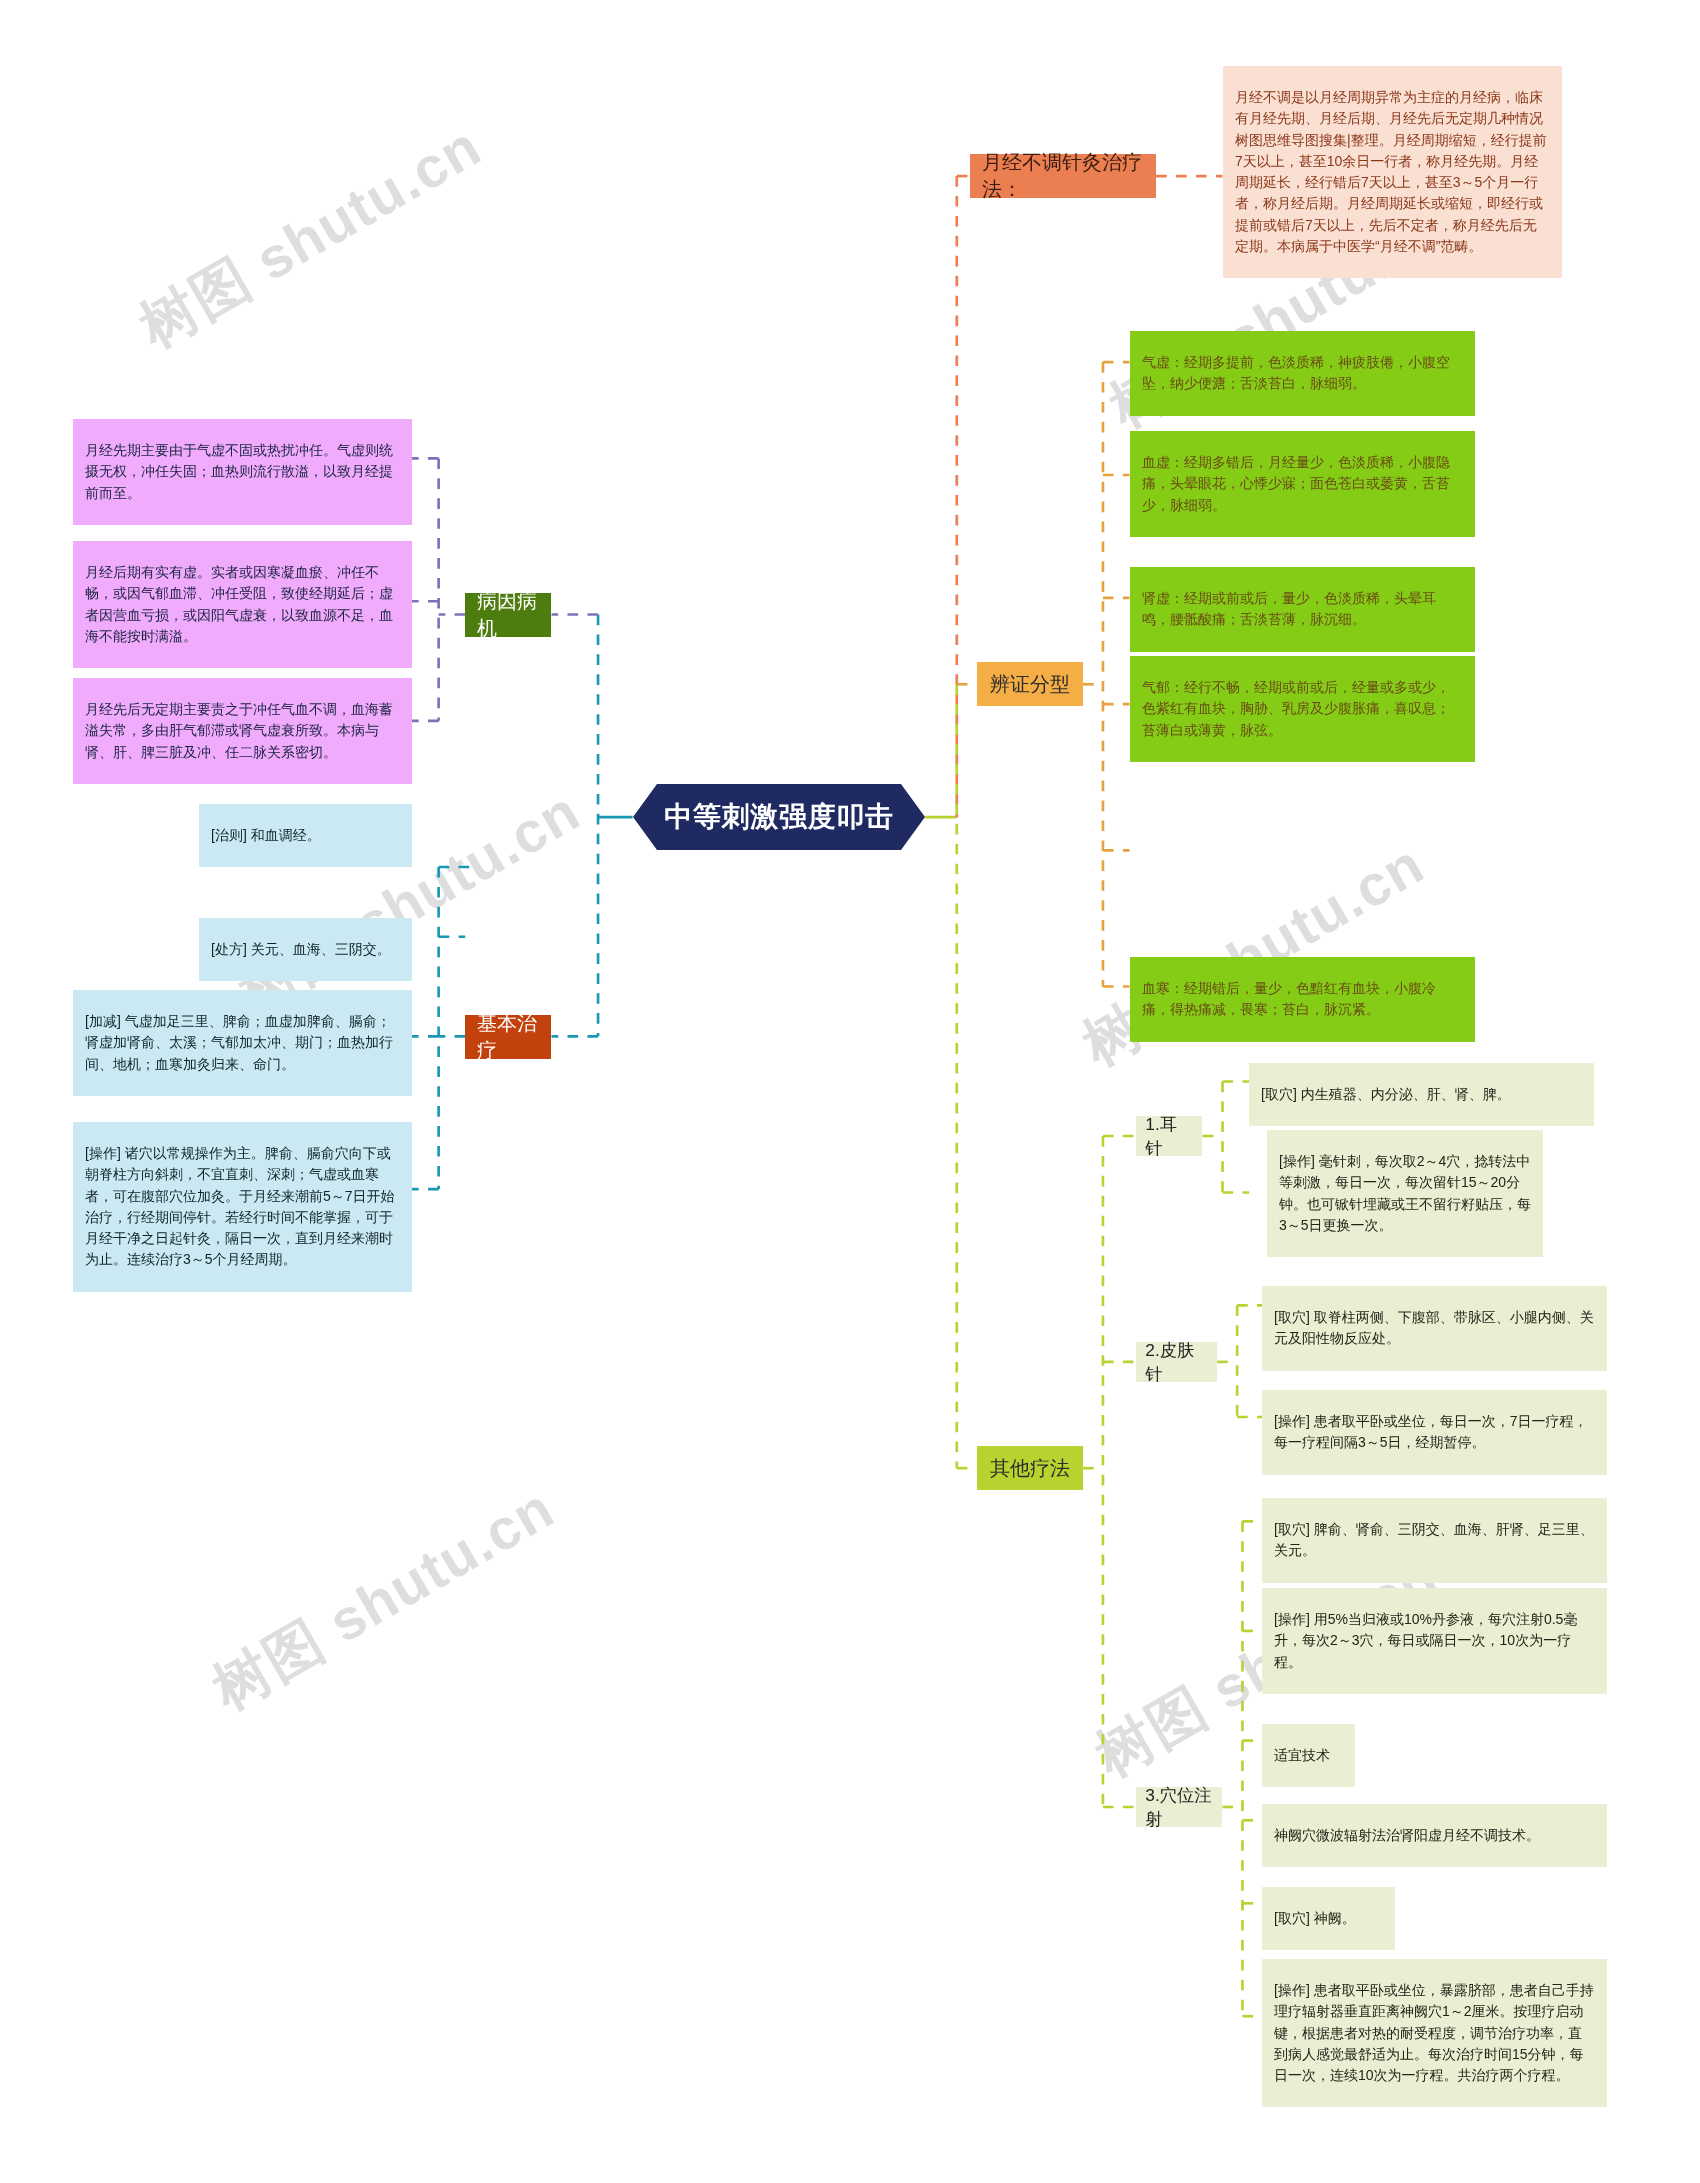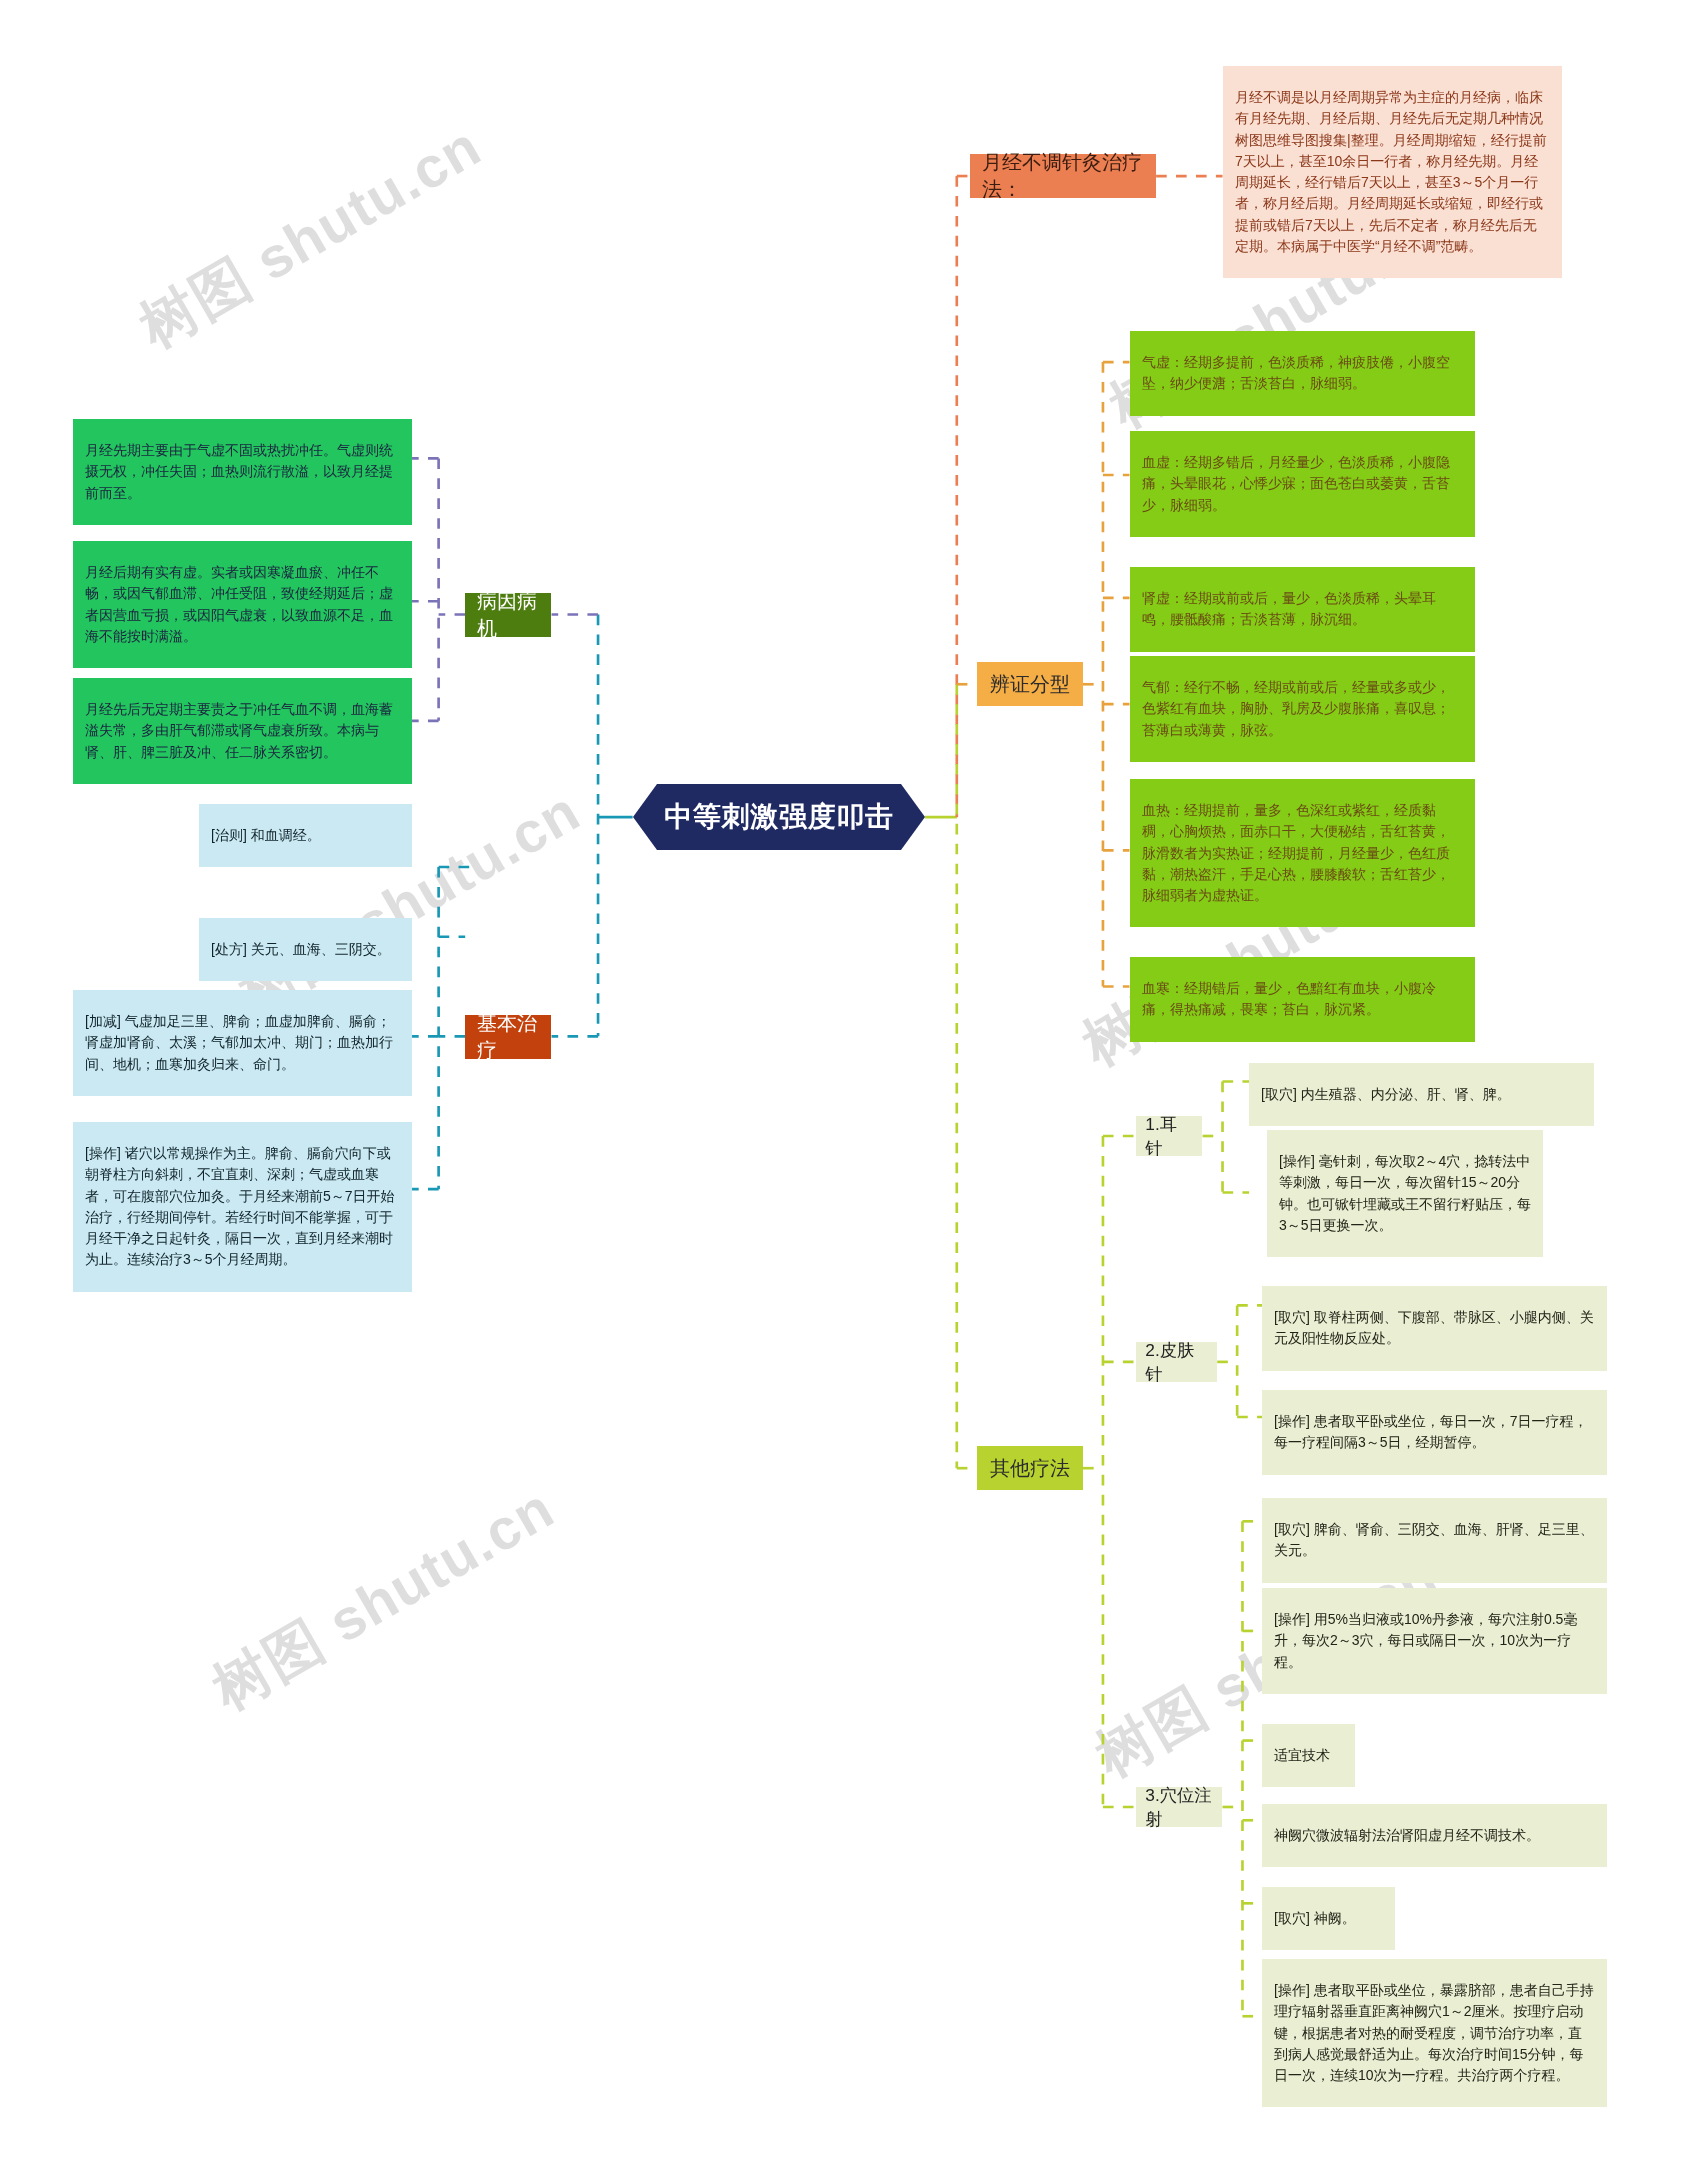--- a/index.html
+++ b/index.html
@@ -64,21 +64,21 @@
     padding: 6.6px 12px;
     font-weight: 500;
   }
   .br-purple { background: #4d7c0f; color: #fff; }
   .br-teal   { background: #c2410c; color: #fff; }
   .br-orange-title { background: #ec7f51; color: #3b1d11; font-size: 20px; }
   .br-amber  { background: #f5ad45; color: #2b2b2b; }
   .br-lime   { background: #b8d330; color: #2b2b2b; }
 
   
-  .leaf-lav   { background: #22c55e; color: #1b2340; }
+  .leaf-lav   { background: #f0abfc; color: #1b2340; }
   .leaf-cyan  { background: #cbe9f2; color: #10232b; }
   .leaf-cream { background: #84cc16; color: #6a4b15; }
   .leaf-peach { background: #fadfd3; color: #8a3718; }
   .leaf-olive { background: #eaeed3; color: #232418; }
 
   
   .subchip {
     position: absolute;
     background: #eaeed3;
     color: #222;
@@ -198,21 +198,20 @@
   <div class="branch br-amber" style="left:977px; top:662px; width:106px; height:44px;">辨证分型</div>
 
   <div class="node leaf-cream" style="left:1130px; top:331px; width:345px;">气虚：经期多提前，色淡质稀，神疲肢倦，小腹空坠，纳少便溏；舌淡苔白，脉细弱。</div>
 
   <div class="node leaf-cream" style="left:1130px; top:431px; width:345px;">血虚：经期多错后，月经量少，色淡质稀，小腹隐痛，头晕眼花，心悸少寐；面色苍白或萎黄，舌苔少，脉细弱。</div>
 
   <div class="node leaf-cream" style="left:1130px; top:567px; width:345px;">肾虚：经期或前或后，量少，色淡质稀，头晕耳鸣，腰骶酸痛；舌淡苔薄，脉沉细。</div>
 
   <div class="node leaf-cream" style="left:1130px; top:656px; width:345px;">气郁：经行不畅，经期或前或后，经量或多或少，色紫红有血块，胸胁、乳房及少腹胀痛，喜叹息；苔薄白或薄黄，脉弦。</div>
 
-  <div class="node leaf-cream" style="left:1130px; top:779px; width:345px;">血热：经期提前，量多，色深红或紫红，经质黏稠，心胸烦热，面赤口干，大便秘结，舌红苔黄，脉滑数者为实热证；经期提前，月经量少，色红质黏，潮热盗汗，手足心热，腰膝酸软；舌红苔少，脉细弱者为虚热证。</div>
 
   <div class="node leaf-cream" style="left:1130px; top:957px; width:345px;">血寒：经期错后，量少，色黯红有血块，小腹冷痛，得热痛减，畏寒；苔白，脉沉紧。</div>
 
   <div class="branch br-lime" style="left:977px; top:1446px; width:106px; height:44px;">其他疗法</div>
 
   <div class="subchip" style="left:1136px; top:1116px; width:66px; height:40px;">1.耳针</div>
 
   <div class="node leaf-olive" style="left:1249px; top:1063px; width:345px;">[取穴] 内生殖器、内分泌、肝、肾、脾。</div>
 
   <div class="node leaf-olive" style="left:1267px; top:1130px; width:276px;">[操作] 毫针刺，每次取2～4穴，捻转法中等刺激，每日一次，每次留针15～20分钟。也可锨针埋藏或王不留行籽贴压，每3～5日更换一次。</div>

